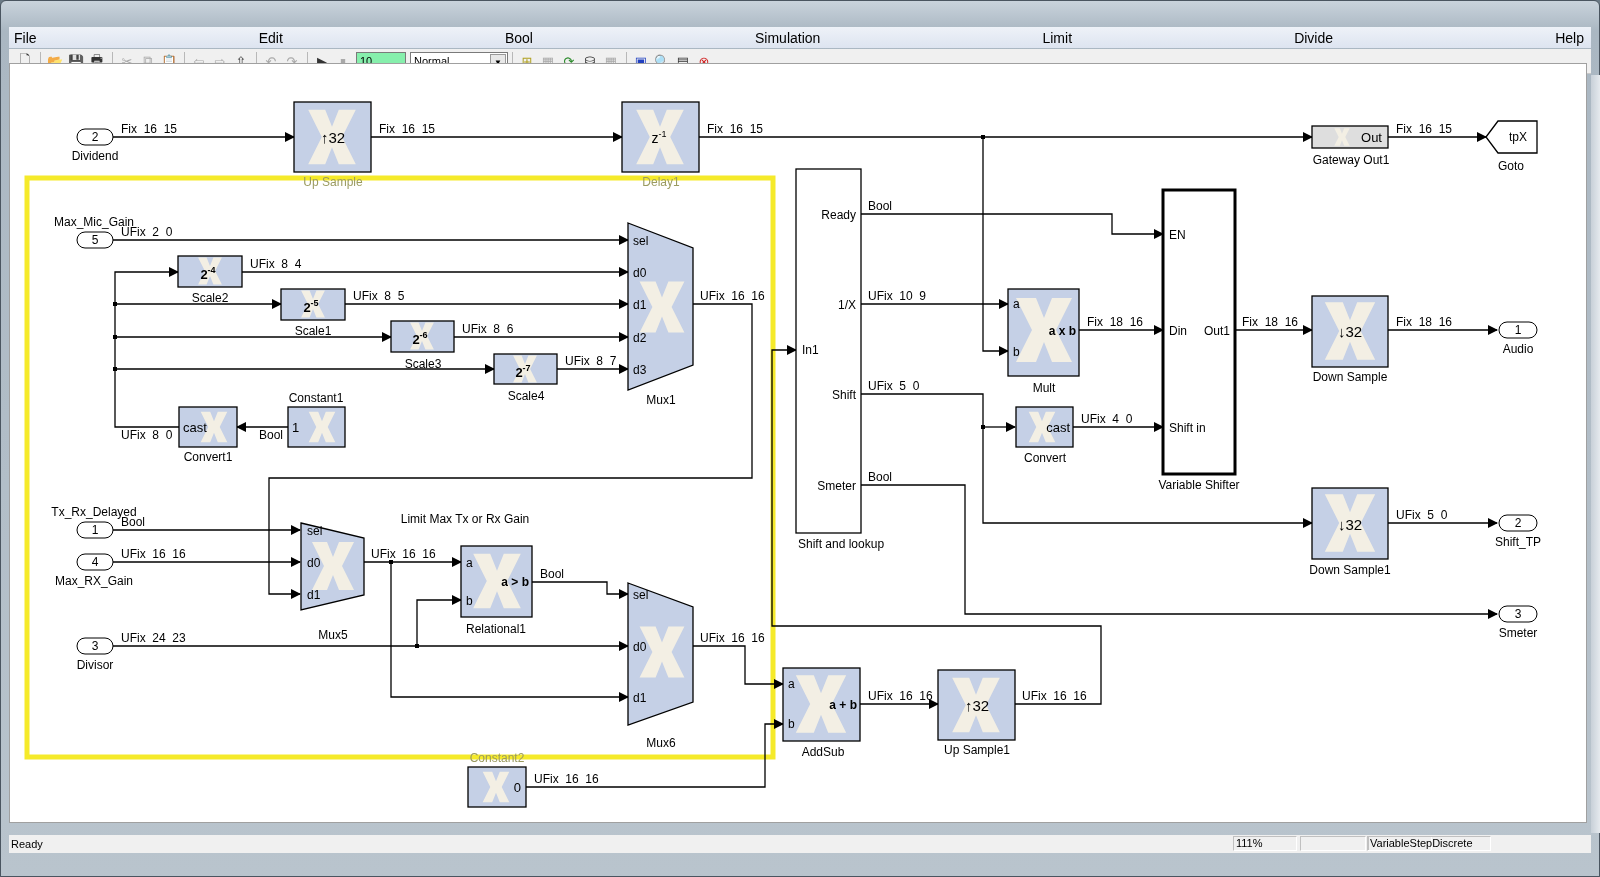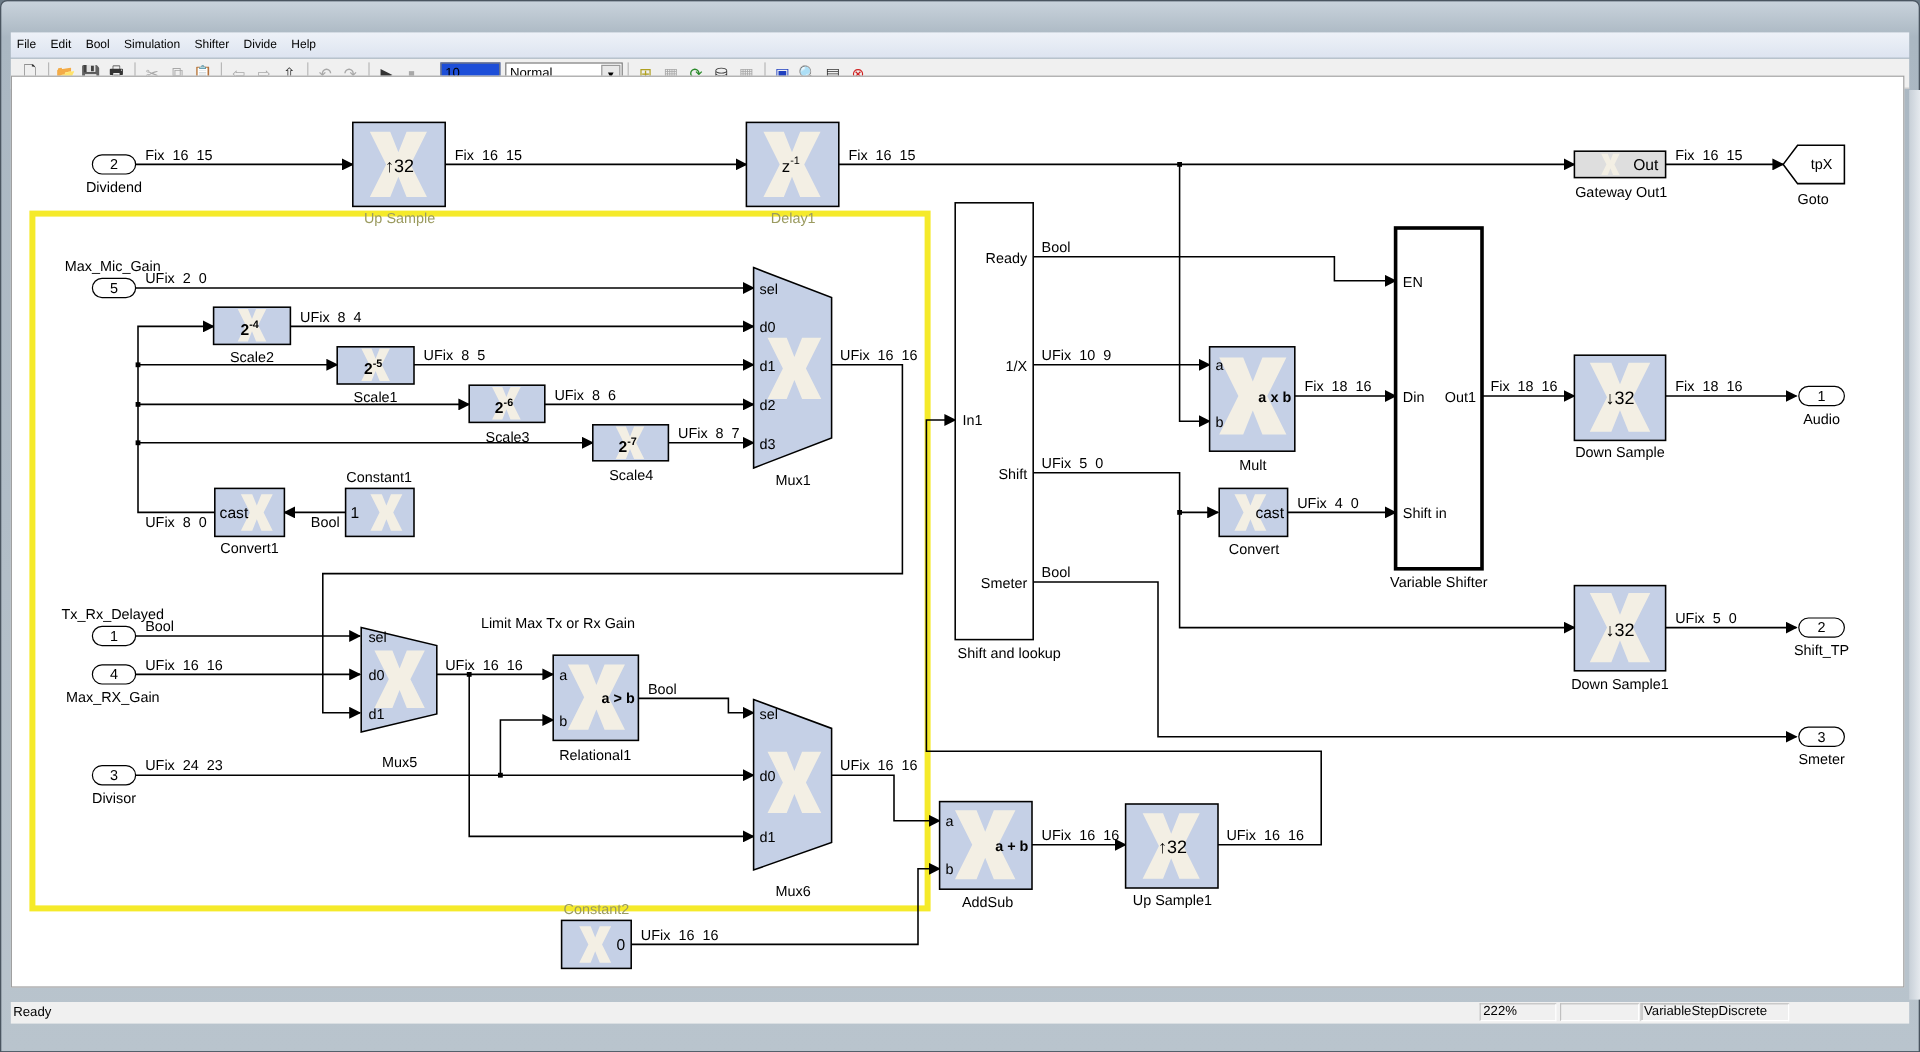--- a/index.html
+++ b/index.html
@@ -4,47 +4,47 @@
 <style>
   html, body { margin:0; padding:0; }
   body { width:1600px; height:877px; overflow:hidden; background:#6b7a86; font-family:"Liberation Sans", sans-serif; position:relative; }
   .win { position:absolute; left:0; top:0; width:1598px; height:875px; background:linear-gradient(#c9d3dc,#aab7c2 30px,#b9c4cd); border:1px solid #4a5560; border-radius:6px 6px 0 0; }
   .titlebar { position:absolute; left:0; top:0; right:0; height:26px; }
   .app-icon { position:absolute; left:6px; top:5px; width:16px; height:16px; background:linear-gradient(135deg,#2b4db0 0 50%,#d02020 50%); border:1px solid #333; }
   .title { position:absolute; left:30px; top:6px; font-size:12px; color:#000; }
   .winbtns { position:absolute; right:8px; top:0; height:20px; display:flex; border:1px solid #5d6872; border-top:none; border-radius:0 0 5px 5px; overflow:hidden; }
   .winbtn { width:26px; height:20px; background:linear-gradient(#e4e9ee,#b6c1cb); border-right:1px solid #7d8a96; display:flex; align-items:center; justify-content:center; font-size:11px; color:#333; cursor:default; }
   .winbtn.close { width:44px; background:linear-gradient(#e69a8c,#c0392b); color:#fff; font-weight:bold; border-right:none; }
-  .menubar { position:absolute; left:8px; top:26px; right:8px; height:21px; background:linear-gradient(#eef2f8,#dde4f0); display:flex; align-items:center; font-size:10px; }
+  .menubar { position:absolute; left:8px; top:26px; right:8px; height:21px; background:linear-gradient(#eef2f8,#dde4f0); display:flex; align-items:center; font-size:14px;justify-content:space-between; }
   .menu-item { padding:0 5px; margin-right:2px; color:#000; cursor:default; }
   .toolbar { position:absolute; left:8px; top:48px; right:8px; height:25px; background:#f0f0f0; border-bottom:1px solid #c8c8c8; display:flex; align-items:center; padding-left:6px; box-sizing:border-box; }
   .tb { width:20px; height:20px; display:flex; align-items:center; justify-content:center; font-size:13px; color:#333; margin-right:1px; }
   .tb.dis { color:#a8a8a8; }
   .sep { width:1px; height:18px; background:#b8b8b8; margin:0 4px; }
-  .stoptime { width:42px; height:16px; border:1px solid #7a7a7a; background:#1d4ed8; font-size:11px; padding:0 3px; margin-left:13px; font-family:"Liberation Sans", sans-serif; }
+  .stoptime { width:42px; height:16px; border:1px solid #7a7a7a; background:#86efac; font-size:11px; padding:0 3px; margin-left:2px; font-family:"Liberation Sans", sans-serif; }
   .simmode { width:98px; height:18px; border:1px solid #7a7a7a; background:#fff; font-size:11px; margin-left:4px; position:relative; display:flex; align-items:center; padding-left:3px; box-sizing:border-box; }
   .simmode .dd { position:absolute; right:1px; top:1px; width:14px; height:14px; background:#e8e8e8; border:1px solid #999; font-size:8px; display:flex; align-items:center; justify-content:center; }
   .canvas { position:absolute; left:8px; top:62px; width:1576px; height:758px; background:#fff; border:1px solid #a0a0a0; overflow:hidden; }
   .scroll-r { position:absolute; right:-2px; top:74px; width:10px; height:758px; background:linear-gradient(90deg,#c8d0d8,#e8ecf0); }
   .statusbar { position:absolute; left:8px; top:834px; right:8px; height:18px; background:#f0f0f0; font-size:11px; display:flex; align-items:center; }
   .st-ready { position:absolute; left:2px; top:3px; }
   .st-cell { position:absolute; top:1px; height:15px; border:1px solid #c0c0c0; border-right-color:#fff; border-bottom-color:#fff; font-size:11px; padding-left:2px; box-sizing:border-box; line-height:13px; }
   svg text { font-family:"Liberation Sans", sans-serif; }
 </style>
 </head>
 <body>
 
 <div class="win">
 
   <div class="menubar">
     <span class="menu-item">File</span>
     <span class="menu-item">Edit</span>
     <span class="menu-item">Bool</span>
     <span class="menu-item">Simulation</span>
-    <span class="menu-item">Shifter</span>
+    <span class="menu-item">Limit</span>
     <span class="menu-item">Divide</span>
     <span class="menu-item">Help</span>
   </div>
 
   <div class="toolbar">
     <span class="tb">🗋</span>
     <span class="sep"></span>
     <span class="tb" style="color:#d9a020">📂</span>
     <span class="tb">💾</span>
     <span class="tb">🖶</span>
@@ -428,18 +428,18 @@
           <text x="975" y="721" font-size="15" text-anchor="middle">↑32</text>
           <text x="975" y="764" text-anchor="middle">Up Sample1</text>
         </g>
       </g>
     </svg>
   </div>
   <div class="scroll-r"></div>
 
   <div class="statusbar">
     <span class="st-ready">Ready</span>
-    <span class="st-cell" style="left:1224px;width:64px">222%</span>
+    <span class="st-cell" style="left:1224px;width:64px">111%</span>
     <span class="st-cell" style="left:1291px;width:66px"></span>
     <span class="st-cell" style="left:1359px;width:64px"></span>
     <span class="st-cell" style="left:1358px;width:124px">VariableStepDiscrete</span>
   </div>
 </div>
 
 </body></html>

